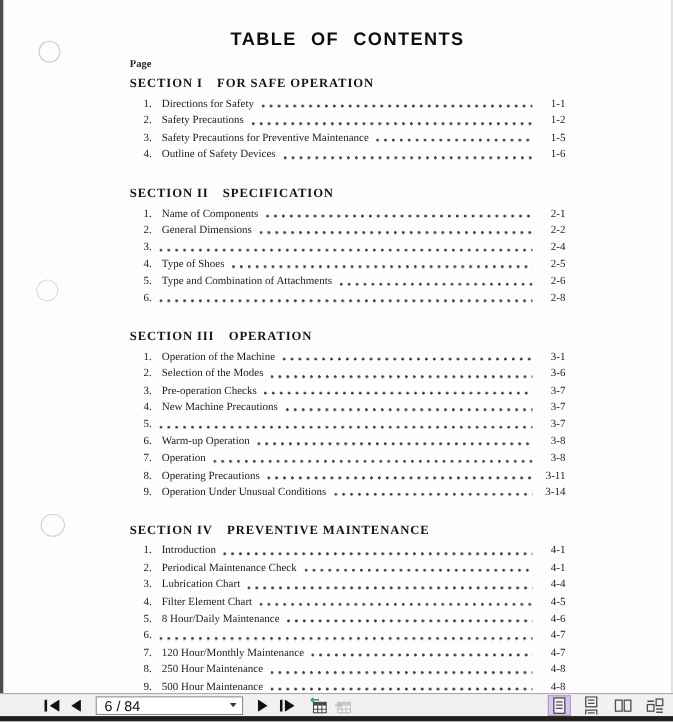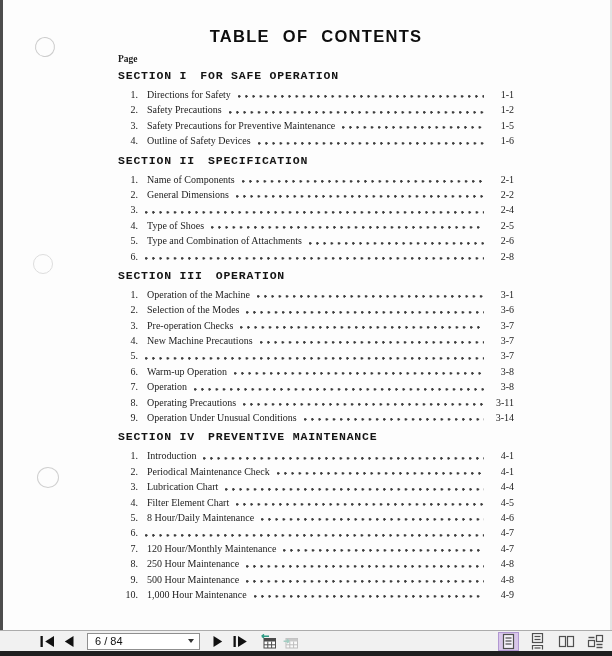--- a/index.html
+++ b/index.html
@@ -16,23 +16,23 @@
   .hole.h2 { left: 33px; top: 254px; border-color: #dddddd; }
   .hole.h3 { left: 37px; top: 467px; width: 22px; height: 21px; border-color: #d0d0d0; }
 
   .content { position: absolute; left: 118px; top: 0; width: 396px; }
   .doc-title { font-family: "Liberation Sans", sans-serif; font-weight: bold; font-size: 16.5px;
                letter-spacing: 1.3px; word-spacing: 7px; text-align: center; color: #0e0e0e;
                margin-top: 26px; line-height: 21px; }
   .page-col { font-size: 9.5px; font-weight: bold; color: #222; 
               margin-top: 7px; line-height: 11px; }
 
-  .section { margin-top: 6px; }
+  .section { margin-top: 21px; }
   .section.first { margin-top: 5px; }
-  .sec-head { font-family: Liberation Mono, monospace; font-weight: bold; font-size: 11.5px;
+  .sec-head { font-family: Liberation Serif, serif; font-weight: bold; font-size: 11.5px;
               letter-spacing: 0.8px; color: #141414; line-height: 12px; }
   .sec-head .sec-num { margin-right: 13px; }
   .sec-items { margin-top: 5px; }
 
   .toc-row { display: flex; align-items: baseline; height: 15.4px; font-size: 10px;
              line-height: 15.4px; color: #1c1c1c; }
   .toc-row .num { flex: none; width: 20px; text-align: right; }
   .toc-row .ttl { flex: none; margin-left: 9px; white-space: nowrap; }
   .toc-row .leader { flex: 1 1 auto; align-self: stretch; position: relative; }
   .toc-row .leader::after { content: ""; position: absolute; left: 7px; right: 8px; bottom: 4px;
@@ -40,22 +40,22 @@
        background-image: radial-gradient(circle at 1.2px 1.4px, #3c3c3c 1.02px, rgba(0,0,0,0) 1.5px);
        background-size: 7.2px 3px; background-repeat: repeat-x; }
   .toc-row .ref { flex: none; min-width: 22px; text-align: right; }
 
   
   .toolbar { height: 21px; flex: none; background: #f1f1f1; border-top: 1px solid #ababab;
              display: flex; align-items: center; font-family: "Liberation Sans", sans-serif; }
   .tb-left { display: flex; align-items: center; margin-left: 36px; }
   .tbtn { width: 22px; height: 18px; border: 0; background: transparent; padding: 0;
           display: flex; align-items: center; justify-content: center; cursor: pointer; }
-  .page-combo { width: 113px; height: 17px; background: #fff; border: 1px solid #8f8f8f;
-                display: flex; align-items: center; font-size: 11px; color: #111;
+  .page-combo { width: 134px; height: 17px; background: #fff; border: 1px solid #8f8f8f;
+                display: flex; align-items: center; font-size: 13px; color: #111;
                 padding: 0 5px 0 7px; margin: 0 7px; cursor: pointer; }
   .combo-arrow { margin-left: auto; width: 0; height: 0; border-left: 3.5px solid transparent;
                  border-right: 3.5px solid transparent; border-top: 4px solid #333; }
   .tb-right { margin-left: auto; display: flex; align-items: center; gap: 8px; margin-right: 6px; }
   .lbtn { width: 21px; height: 19px; border: 1px solid transparent; background: transparent;
           padding: 0; display: flex; align-items: center; justify-content: center; cursor: pointer; }
   .lbtn.selected { background: #d9c7ea; border-color: #b197d2; }
   .bottom-strip { height: 5px; flex: none; background: #1f1f1f; }
   .icon { display: inline-flex; align-items: center; justify-content: center; }
 </style>

